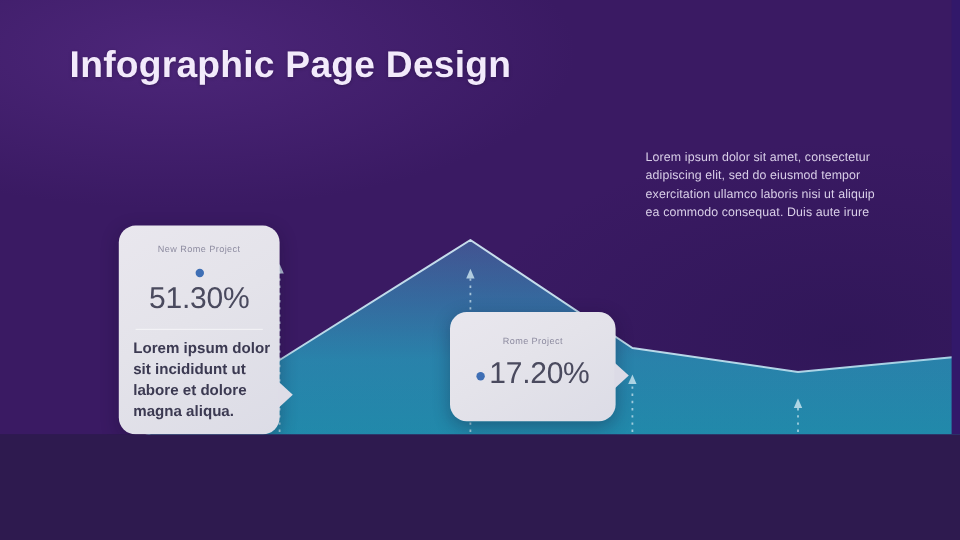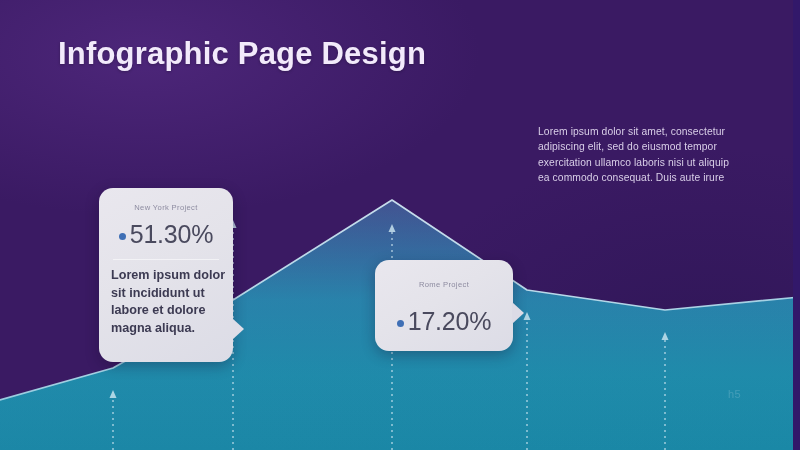--- a/index.html
+++ b/index.html
@@ -3,21 +3,21 @@
 <meta charset="utf-8">
 <style>
   html, body {
     margin: 0;
     padding: 0;
     background: #2e1a4f;
   }
   #slide {
     position: relative;
     width: 800px;
-    height: 450px;
+    height: 362px;
     overflow: hidden;
     background: #3a1a63;
     font-family: "Liberation Sans", sans-serif;
     -webkit-font-smoothing: antialiased;
   }
   
   #bg-vignette {
     position: absolute;
     inset: 0;
     background:
@@ -104,21 +104,21 @@
     color: #3c3a52;
   }
 
   #callout-newyork {
     left: 99px;
     top: 188px;
     width: 134px;
     height: 174px;
   }
   #callout-newyork .callout-label { margin-top: 15px; }
-  #callout-newyork .callout-value-row { margin-top: 8px; }
+  #callout-newyork .callout-value-row { margin-top: 8px; flex-direction: column; }
   #callout-newyork .divider {
     margin: 10px 14px 0 14px;
     height: 1px;
     background: rgba(255,255,255,0.55);
   }
   #callout-newyork .callout-body {
     margin: 7px 0 0 12px;
     width: 118px;
     font-weight: bold;
   }
@@ -130,21 +130,21 @@
     border-left: 12px solid #dedde7;
   }
 
   #callout-rome {
     left: 375px;
     top: 260px;
     width: 138px;
     height: 91px;
   }
   #callout-rome .callout-label { margin-top: 20px; }
-  #callout-rome .callout-value-row { margin-top: 18px; }
+  #callout-rome .callout-value-row { margin-top: 8px; }
   #callout-rome .callout-tail {
     right: -11px;
     top: 42px;
     border-top: 11px solid transparent;
     border-bottom: 11px solid transparent;
     border-left: 12px solid #dcdbe6;
   }
 
   #watermark {
     position: absolute;
@@ -202,21 +202,21 @@
       <polygon points="527,312 523.5,320 530.5,320"></polygon>
       <polygon points="665,332 661.5,340 668.5,340"></polygon>
     </g>
   </svg>
 
   <div id="page-title">Infographic Page Design</div>
 
   <div id="side-paragraph">Lorem ipsum dolor sit amet, consectetur adipiscing elit, sed do eiusmod tempor exercitation ullamco laboris nisi ut aliquip ea commodo consequat. Duis aute irure</div>
 
   <div class="callout" id="callout-newyork">
-    <div class="callout-label">New York Project</div>
+    <div class="callout-label">New Rome Project</div>
     <div class="callout-value-row">
       <span class="callout-dot"></span>
       <span class="callout-value">51.30%</span>
     </div>
     <div class="divider"></div>
     <div class="callout-body">Lorem ipsum dolor sit incididunt ut labore et dolore magna aliqua.</div>
     <div class="callout-tail"></div>
   </div>
 
   <div class="callout" id="callout-rome">

